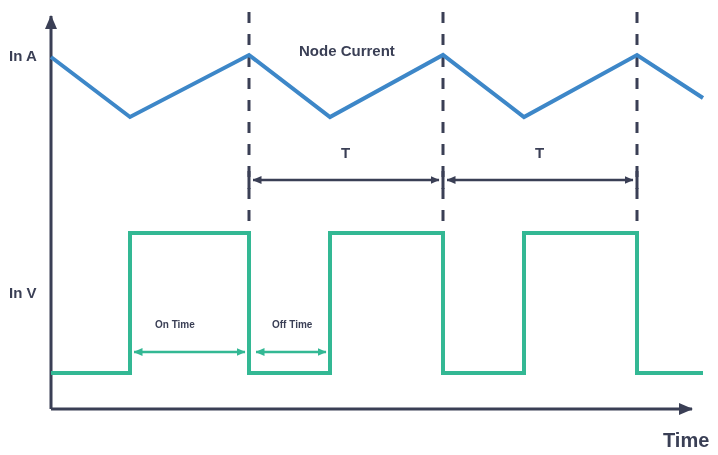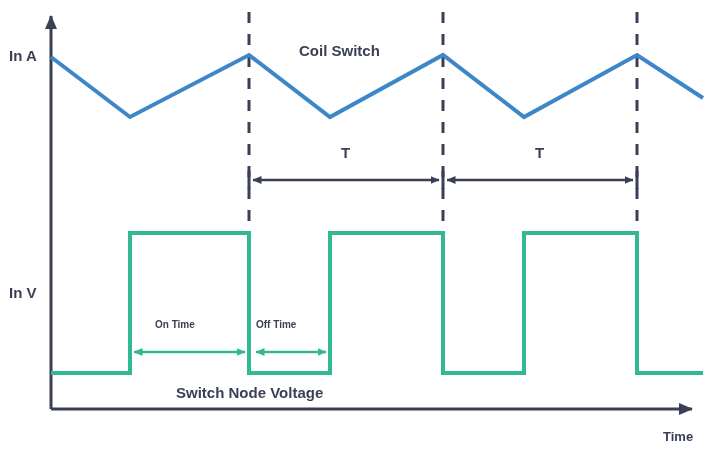--- a/index.html
+++ b/index.html
@@ -32,21 +32,21 @@
     font-weight: bold;
     color: #3a3f55;
     white-space: nowrap;
     line-height: 1;
     user-select: none;
   }
   .lbl-axis      { font-size: 15px; }
   .lbl-series    { font-size: 15px; }
   .lbl-period    { font-size: 15px; }
   .lbl-interval  { font-size: 10px; }
-  .lbl-timeaxis  { font-size: 13px; }
+  .lbl-timeaxis  { font-size: 20px; }
 </style>
 </head>
 <body>
 
 <div id="diagram-root">
 
   <svg id="waveform-svg" viewBox="0 0 718 455">
 
     <defs>
       <marker id="arrow-dark" markerWidth="9" markerHeight="9" refX="8.5" refY="4.5" orient="auto" markerUnits="userSpaceOnUse">
@@ -90,25 +90,24 @@
 
     <line x1="256" y1="352" x2="326" y2="352" stroke="#33b894" stroke-width="2.6" marker-start="url(#arrow-green-start)" marker-end="url(#arrow-green)"></line>
   </svg>
 
   <div class="lbl lbl-axis" style="left:9px; top:48px;">In A</div>
 
   <div class="lbl lbl-axis" style="left:9px; top:285px;text-align:center;">In V</div>
 
   <div class="lbl lbl-timeaxis" style="left:663px; top:430px;">Time</div>
 
-  <div class="lbl lbl-series" style="left:299px; top:43px;">Coil Switch</div>
+  <div class="lbl lbl-series" style="left:299px; top:43px;">Node Current</div>
 
-  <div class="lbl lbl-series" style="left:176px; top:385px;">Switch Node Voltage</div>
 
   <div class="lbl lbl-interval" style="left:155px; top:320px;">On Time</div>
 
-  <div class="lbl lbl-interval" style="left:256px; top:320px;">Off Time</div>
+  <div class="lbl lbl-interval" style="left:272px; top:320px;">Off Time</div>
 
   <div class="lbl lbl-period" style="left:341px; top:145px;">T</div>
 
   <div class="lbl lbl-period" style="left:535px; top:145px;">T</div>
 
 </div>
 
 </body></html>

